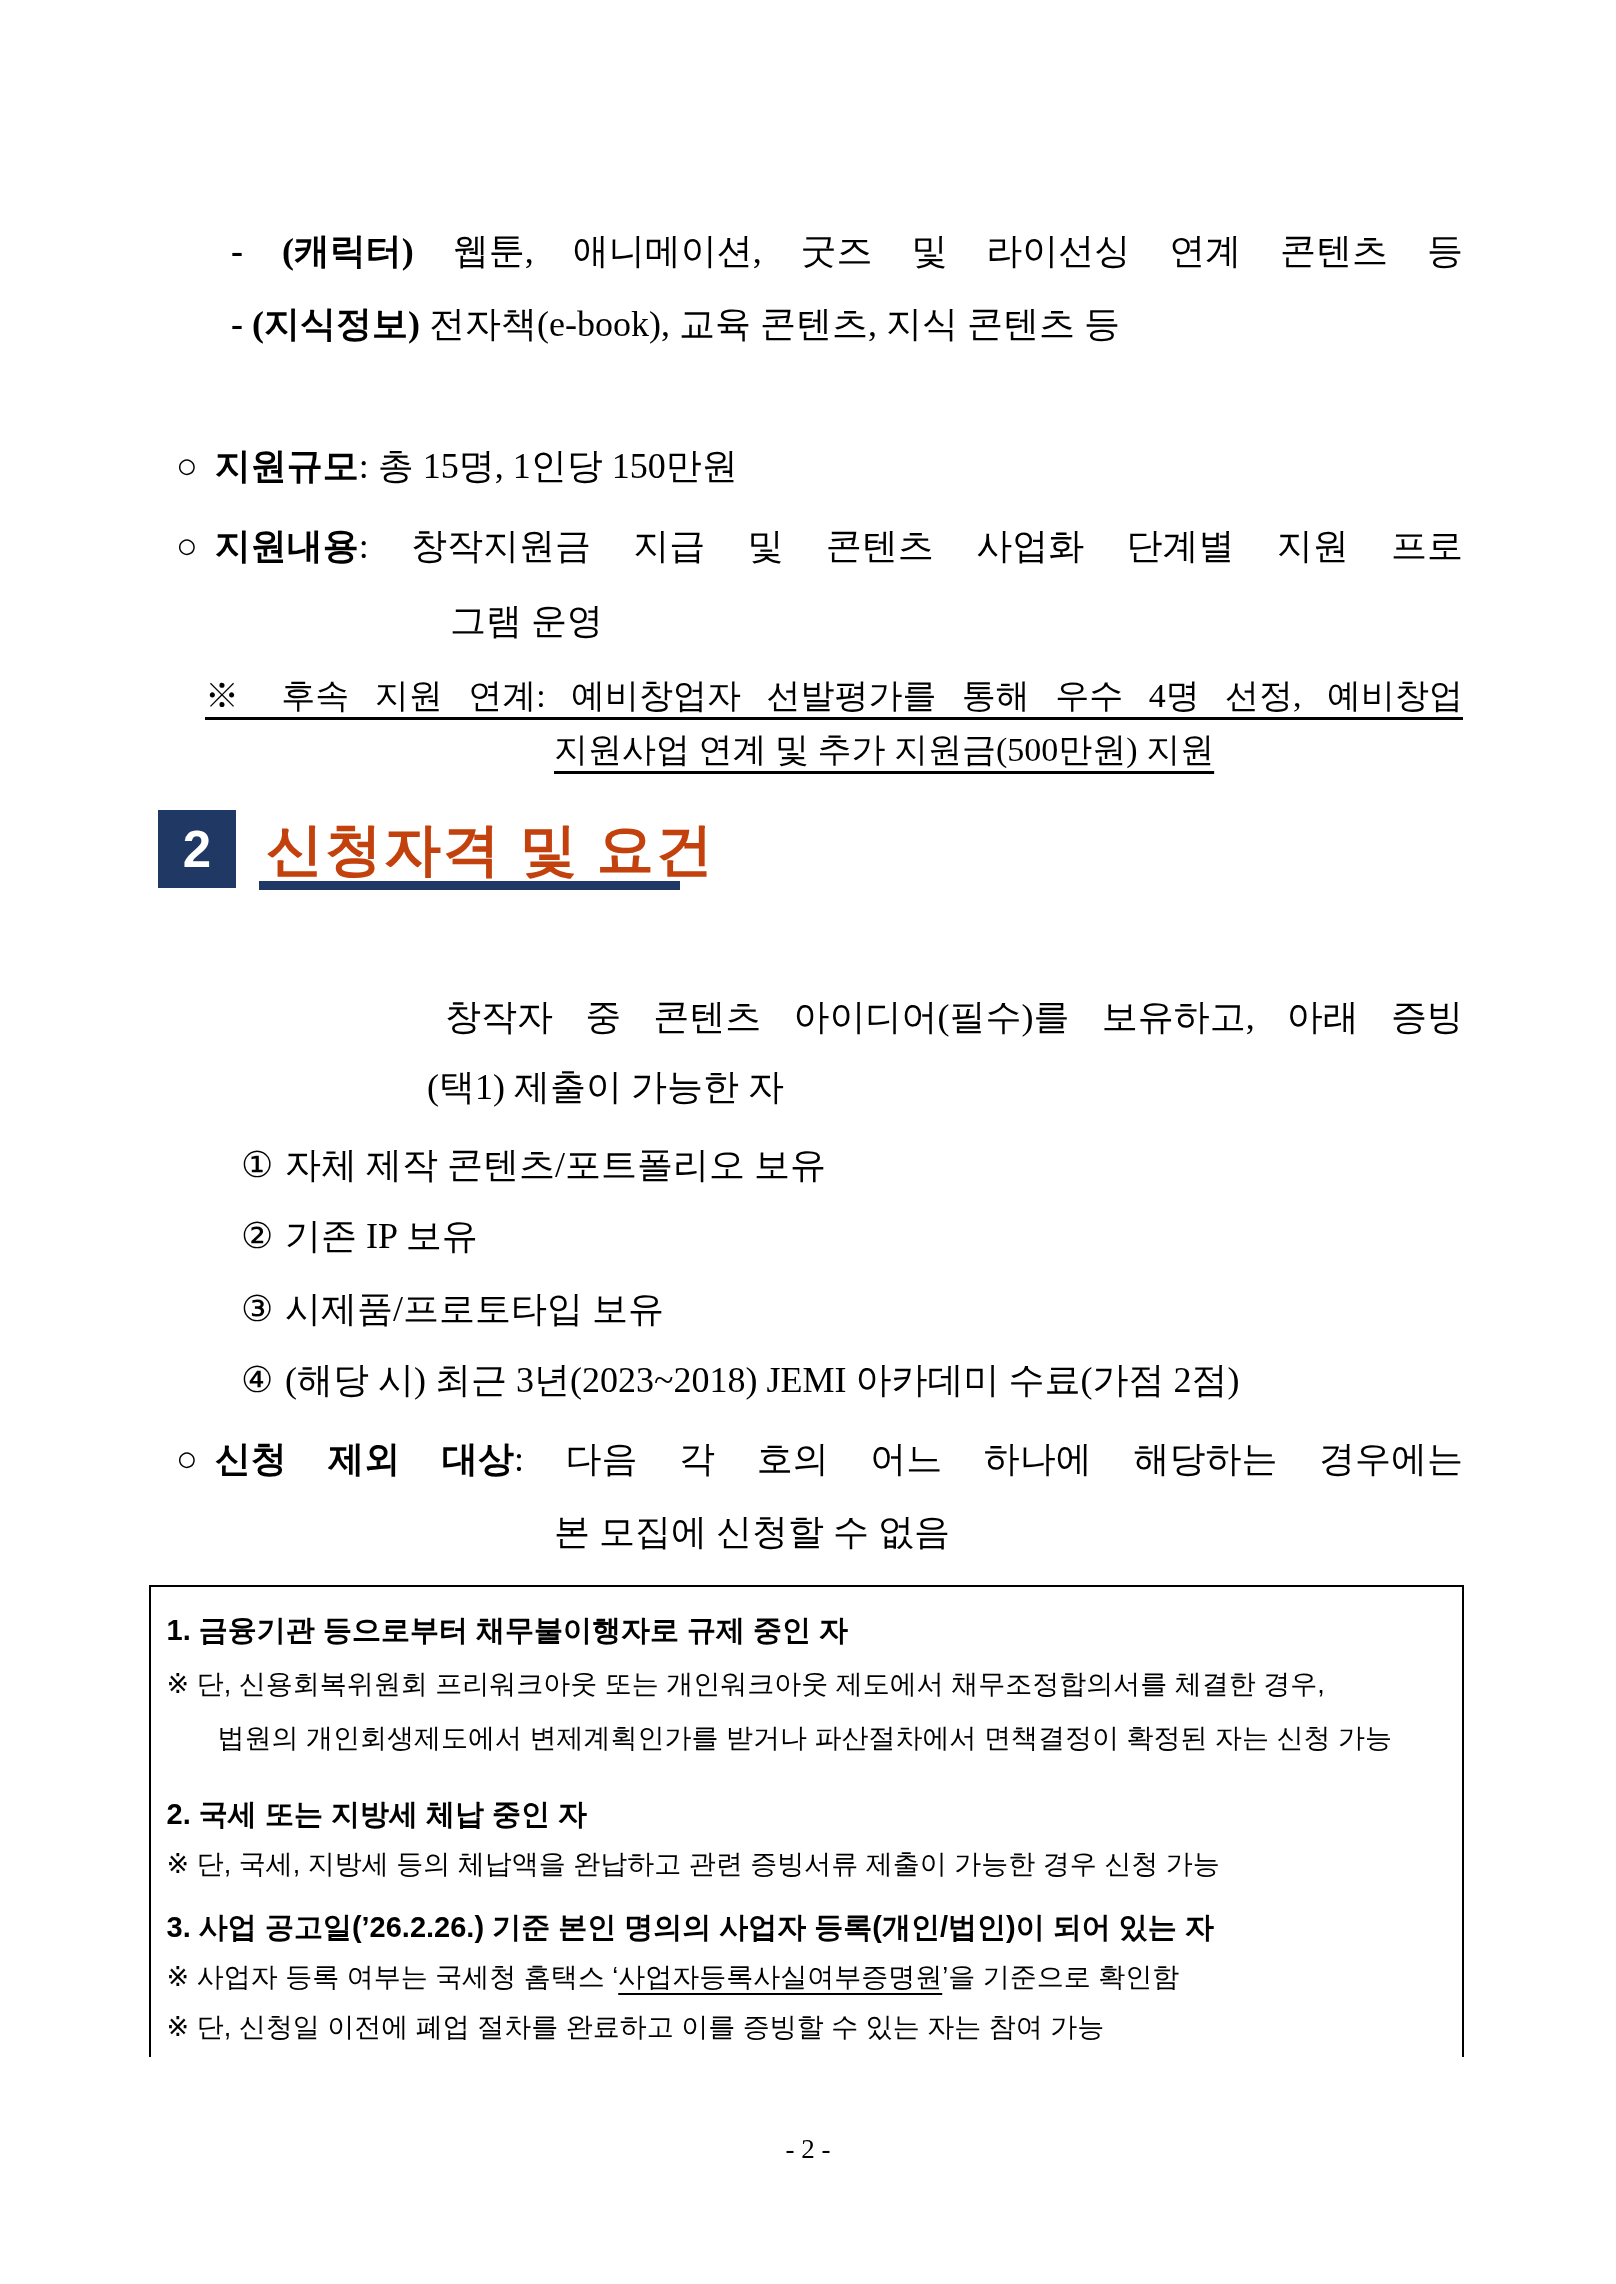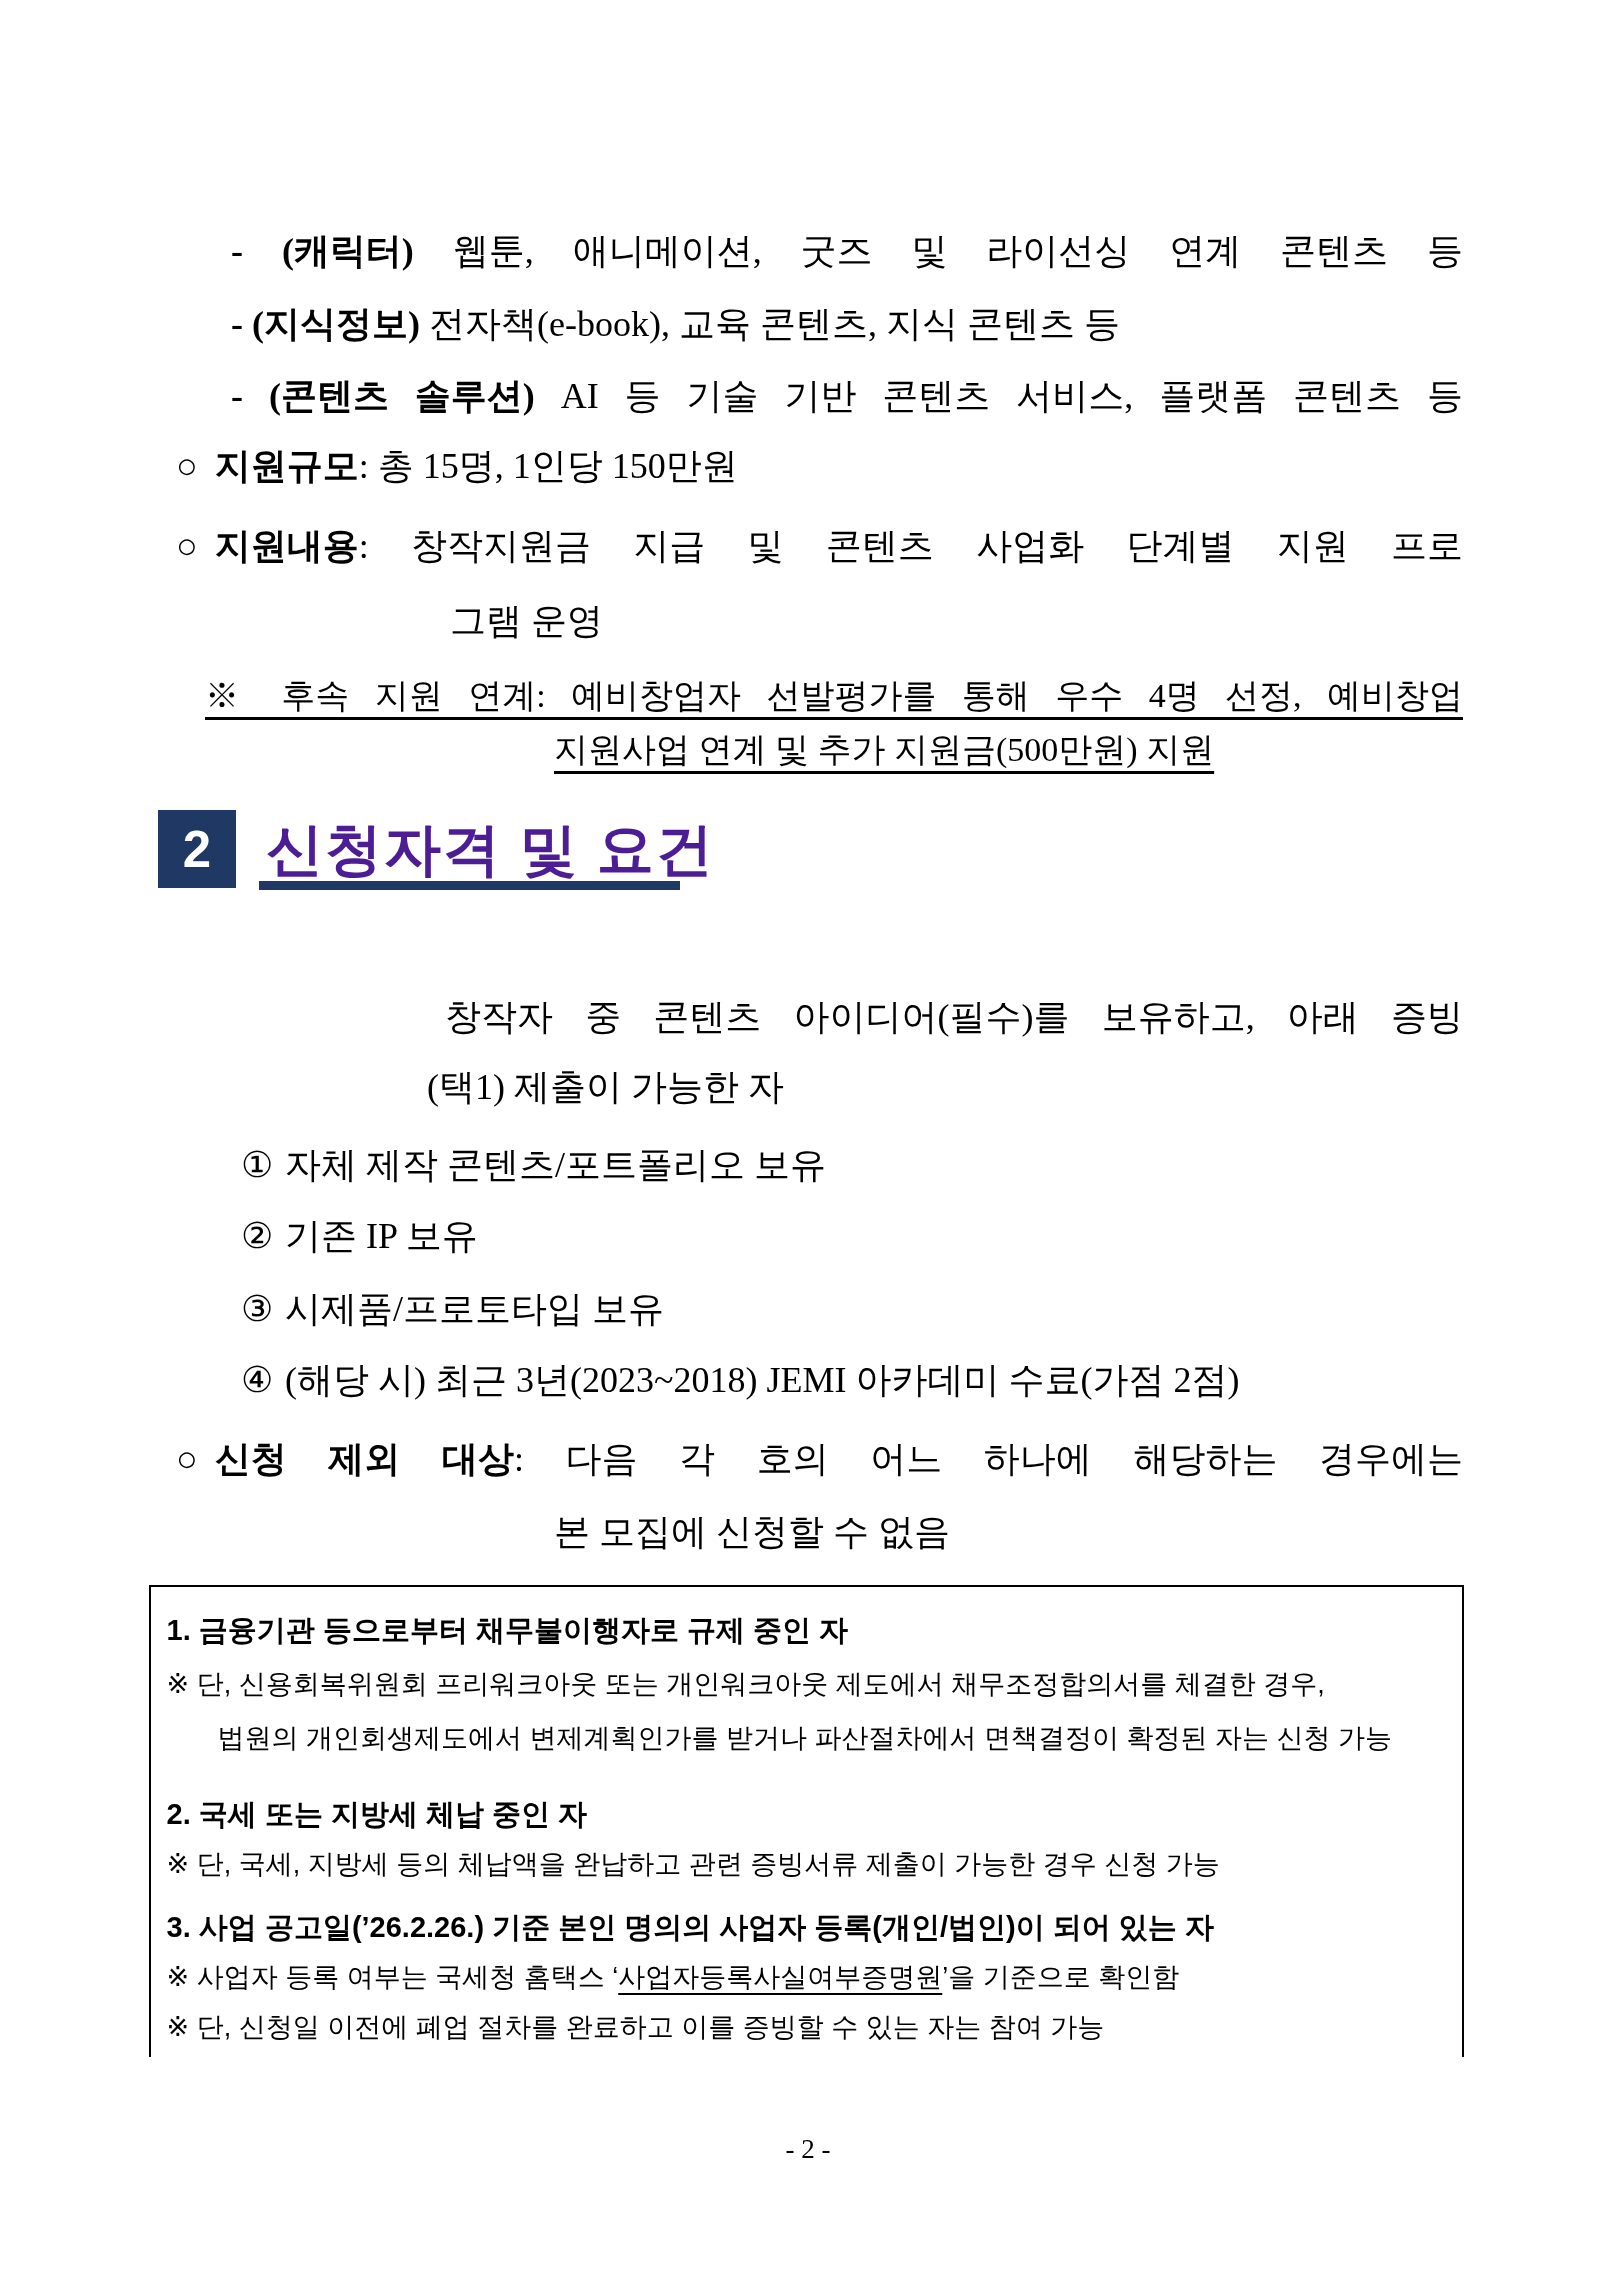--- a/index.html
+++ b/index.html
@@ -71,36 +71,35 @@
 </style>
 </head>
 <body>
 
 <div class="page">
 
   <div class="line just" style="left:231px;top:228px;"><span class="bold">- (캐릭터)</span> <span>웹툰, 애니메이션, 굿즈 및 라이선싱 연계 콘텐츠 등</span></div>
 
   <div class="line" style="left:231px;top:301px;text-align:right;"><span class="bold">- (지식정보)</span> <span>전자책(e-book), 교육 콘텐츠, 지식 콘텐츠 등</span></div>
 
-  <div class="line just" style="left:231px;top:373px;"><span class="bold">- (콘텐츠 솔루션)</span> <span>AI 등 기술 기반 콘텐츠 서비스, 플랫폼 콘텐츠 등</span></div>
 
   <div class="line" style="left:176px;top:443px;"><span class="bullet">○</span><span class="bold">지원규모</span><span>: 총 15명, 1인당 150만원</span></div>
 
   <div class="line just" style="left:176px;top:523px;"><span class="bullet">○</span><span class="bold">지원내용</span><span>: 창작지원금 지급 및 콘텐츠 사업화 단계별 지원 프로</span></div>
 
   <div class="line" style="left:450px;top:598px;"><span>그램 운영</span></div>
 
   <div class="line just note" style="left:205px;top:674px;"><span class="ul">※ 후속 지원 연계: 예비창업자 선발평가를 통해 우수 4명 선정, 예비창업</span></div>
 
   <div class="line note" style="left:554px;top:728px;"><span class="ul">지원사업 연계 및 추가 지원금(500만원) 지원</span></div>
 
   <div class="sec-badge" style="background:#1F3864;">
       <span>2</span>
     </div>
-  <div class="sec-title" style="color:#4c1d95;">신청자격 및 요건</div>
+  <div class="sec-title" style="color:#c2410c;">신청자격 및 요건</div>
   <div class="sec-underline" style="background:#1F3864;"></div>
 
 
   <div class="line just" style="left:445px;top:994px;"><span>창작자 중 콘텐츠 아이디어(필수)를 보유하고, 아래 증빙</span></div>
 
   <div class="line" style="left:427px;top:1064px;"><span>(택1) 제출이 가능한 자</span></div>
 
   <div class="line" style="left:241px;top:1142px;"><span class="bullet" style="margin-right:11.7px;">①</span><span>자체 제작 콘텐츠/포트폴리오 보유</span></div>
 
   <div class="line" style="left:241px;top:1213px;"><span class="bullet" style="margin-right:11.7px;">②</span><span>기존 IP 보유</span></div>

